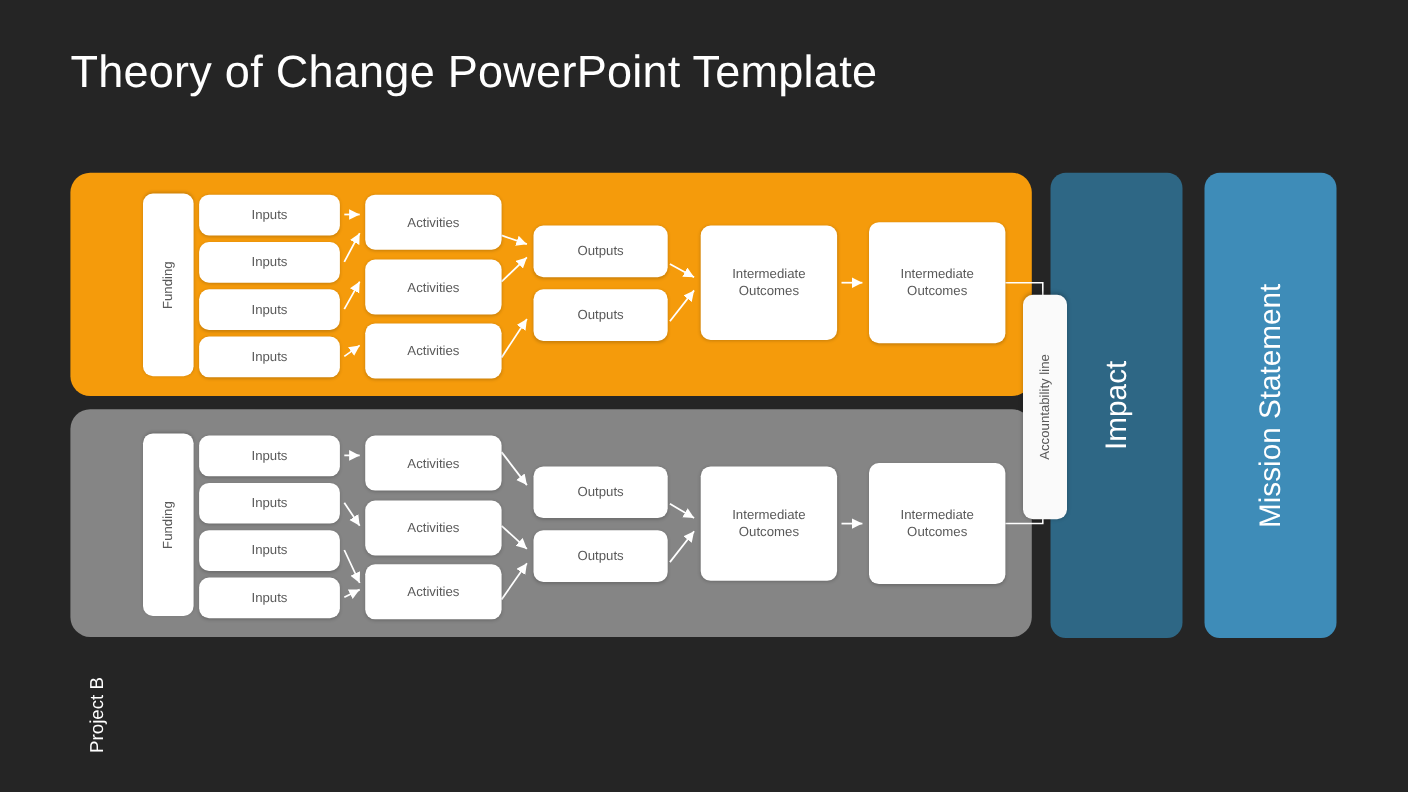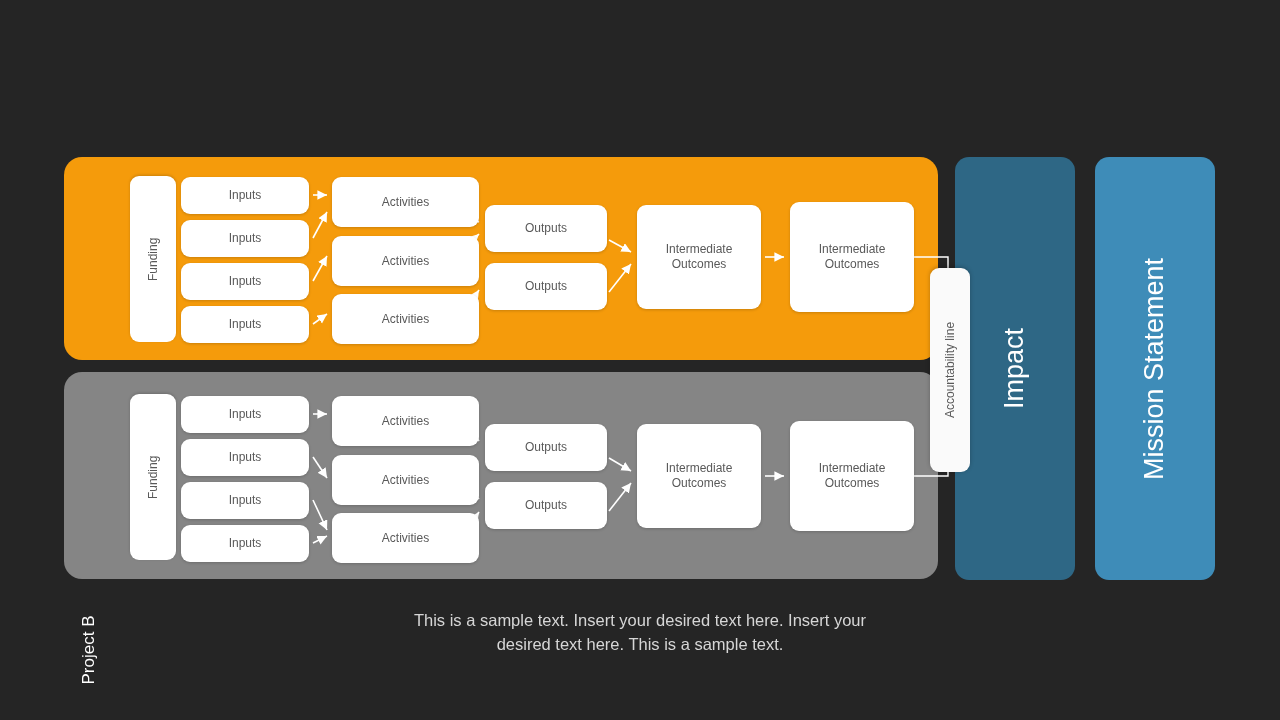--- a/index.html
+++ b/index.html
@@ -94,21 +94,21 @@
     transform: rotate(180deg);
   }
 
   
   .funding { width: 46px; }
 
   
   .inputs { width: 128px; height: 37px; }
 
   
-  .activities { width: 147px; height: 50px; text-align: center; }
+  .activities { width: 124px; height: 50px; text-align: center; }
 
   
   .outputs { width: 122px; height: 47px; }
 
   
   .outcomes { width: 124px; height: 104px; }
   .outcomes-tall { width: 124px; height: 110px; }
 
   
   #accountability {
@@ -183,20 +183,21 @@
     width: 1280px; height: 720px;
     pointer-events: none;
     z-index: 3;
   }
 </style>
 </head>
 <body>
 
 <div id="slide">
 
+  <div id="slide-title">Theory of Change PowerPoint Template</div>
 
   <div class="project-band" id="band-a">
     <div class="band-label">Project A</div>
   </div>
 
   <div class="card vertical funding" style="left:130px; top:176px; height:166px; z-index:5;">
     <span>Funding</span>
   </div>
 
   <div class="card inputs" style="left:181px; top:177px; z-index:5;">
@@ -330,15 +331,14 @@
     <span>Accountability line</span>
   </div>
 
   <div class="right-col" id="col-impact">
     <span>Impact</span>
   </div>
   <div class="right-col" id="col-mission">
     <span>Mission Statement</span>
   </div>
 
-  <div id="caption">This is a sample text. Insert your desired text here. Insert your desired text here. This is a sample text.</div>
 
 </div>
 
 </body></html>

